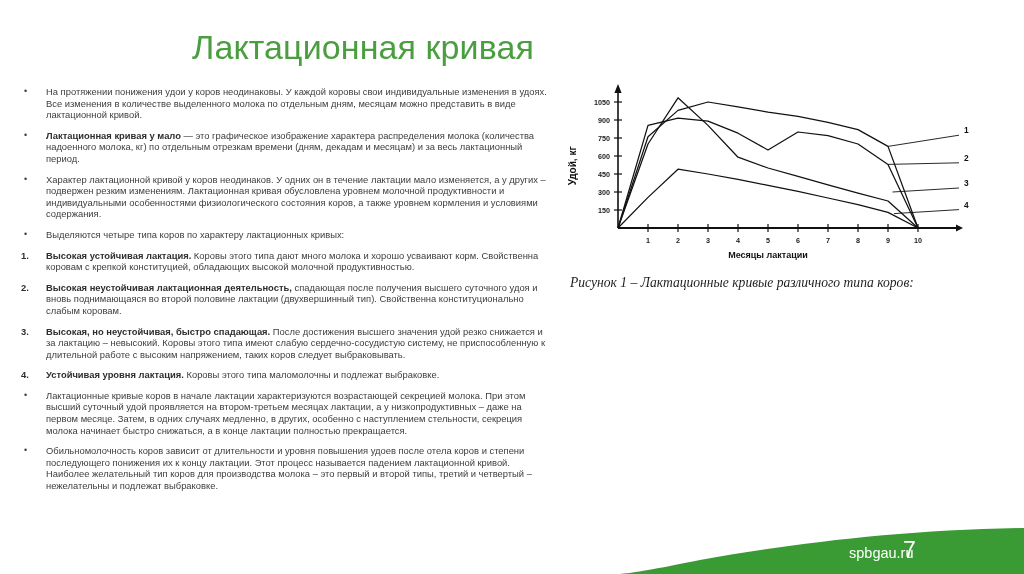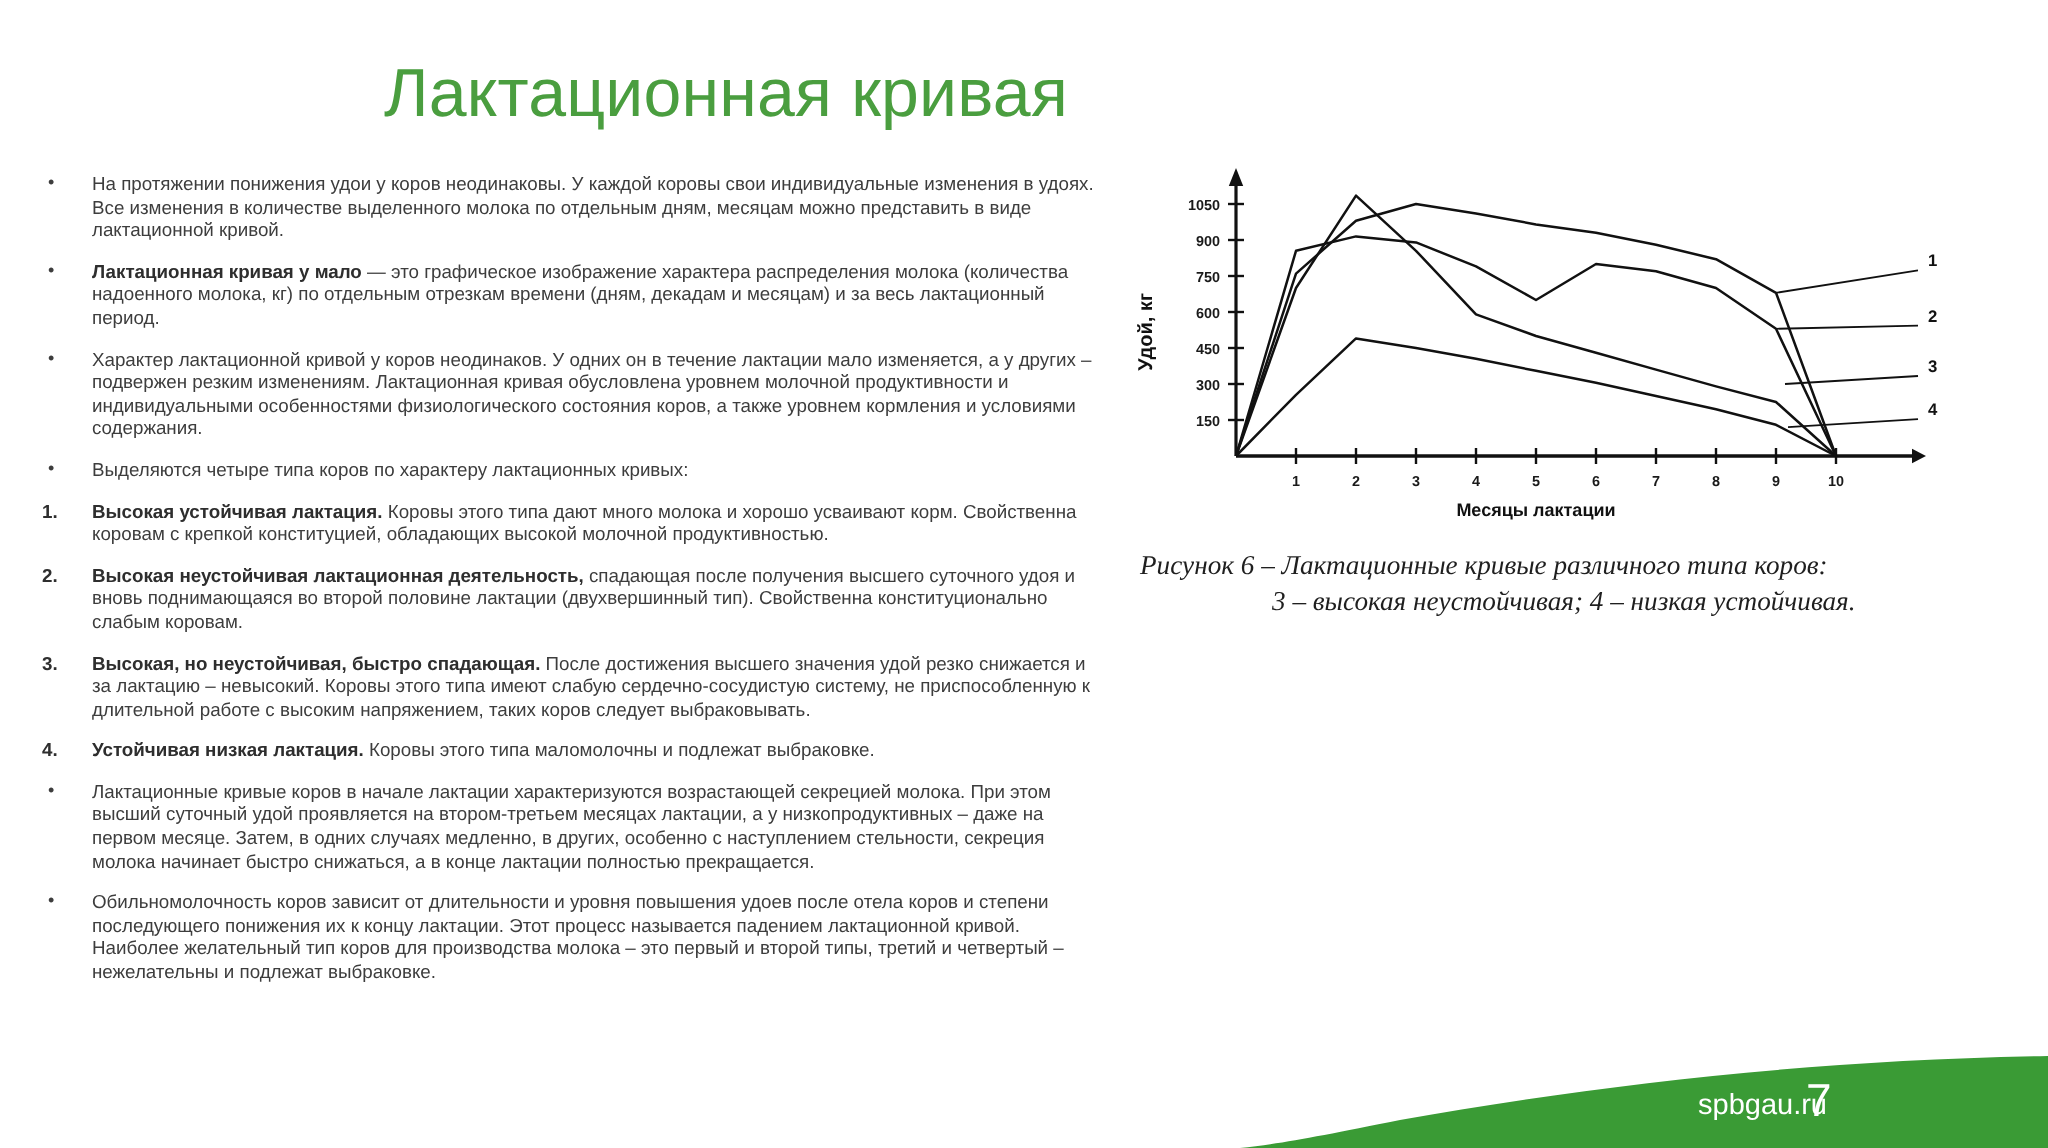--- a/index.html
+++ b/index.html
@@ -145,21 +145,21 @@
 </div>
 
 <div id="content-left">
     <div class="para"><span class="bullet">•</span><span>На протяжении понижения удои у коров неодинаковы. У каждой коровы свои индивидуальные изменения в удоях. Все изменения в количестве выделенного молока по отдельным дням, месяцам можно представить в виде лактационной кривой.</span></div>
     <div class="para"><span class="bullet">•</span><b>Лактационная кривая у мало</b><span> — это графическое изображение характера распределения молока (количества надоенного молока, кг) по отдельным отрезкам времени (дням, декадам и месяцам) и за весь лактационный период.</span></div>
     <div class="para"><span class="bullet">•</span><span>Характер лактационной кривой у коров неодинаков. У одних он в течение лактации мало изменяется, а у других – подвержен резким изменениям. Лактационная кривая обусловлена уровнем молочной продуктивности и индивидуальными особенностями физиологического состояния коров, а также уровнем кормления и условиями содержания.</span></div>
     <div class="para"><span class="bullet">•</span><span>Выделяются четыре типа коров по характеру лактационных кривых:</span></div>
     <div class="para"><span class="numlabel">1.</span><b>Высокая устойчивая лактация.</b><span> Коровы этого типа дают много молока и хорошо усваивают корм. Свойственна коровам с крепкой конституцией, обладающих высокой молочной продуктивностью.</span></div>
     <div class="para"><span class="numlabel">2.</span><b>Высокая неустойчивая лактационная деятельность,</b><span> спадающая после получения высшего суточного удоя и вновь поднимающаяся во второй половине лактации (двухвершинный тип). Свойственна конституционально слабым коровам.</span></div>
     <div class="para"><span class="numlabel">3.</span><b>Высокая, но неустойчивая, быстро спадающая.</b><span> После достижения высшего значения удой резко снижается и за лактацию – невысокий. Коровы этого типа имеют слабую сердечно-сосудистую систему, не приспособленную к длительной работе с высоким напряжением, таких коров следует выбраковывать.</span></div>
-    <div class="para"><span class="numlabel">4.</span><b>Устойчивая низкая лактация.</b><span> Коровы этого типа маломолочны и подлежат выбраковке.</span></div>
+    <div class="para"><span class="numlabel">4.</span><b>Устойчивая уровня лактация.</b><span> Коровы этого типа маломолочны и подлежат выбраковке.</span></div>
     <div class="para"><span class="bullet">•</span><span>Лактационные кривые коров в начале лактации характеризуются возрастающей секрецией молока. При этом высший суточный удой проявляется на втором-третьем месяцах лактации, а у низкопродуктивных – даже на первом месяце. Затем, в одних случаях медленно, в других, особенно с наступлением стельности, секреция молока начинает быстро снижаться, а в конце лактации полностью прекращается.</span></div>
     <div class="para"><span class="bullet">•</span><span>Обильномолочность коров зависит от длительности и уровня повышения удоев после отела коров и степени последующего понижения их к концу лактации. Этот процесс называется падением лактационной кривой. Наиболее желательный тип коров для производства молока – это первый и второй типы, третий и четвертый – нежелательны и подлежат выбраковке.</span></div>
   </div>
 
 <div id="chart-panel">
 
   <div id="chart-figure">
     <svg id="chart-svg" width="462" height="196" viewBox="0 0 462 196" xmlns="http://www.w3.org/2000/svg">
         <line x1="62" y1="150" x2="62" y2="14" stroke="#111" stroke-width="1.6"></line>
         <polygon points="62,6 58.4,15 65.6,15" fill="#111"></polygon>
@@ -210,22 +210,21 @@
         <polyline points="62,150 92,66 122,19.80000000000001 152,47.39999999999999 182,79.19999999999999 212,90 242,98.4 272,106.8 302,115.2 332,123 362,150" fill="none" stroke="#111" stroke-width="1.25" stroke-linejoin="round"></polyline>
         <line x1="336.5" y1="114" x2="403" y2="110" stroke="#111" stroke-width="0.9"></line>
         <text x="408" y="108" font-family="Liberation Sans, sans-serif" font-size="8.4" font-weight="bold" fill="#111">3</text>
         <polyline points="62,150 92,119.4 122,91.2 152,96 182,101.4 212,107.4 242,113.4 272,120 302,126.6 332,134.4 362,150" fill="none" stroke="#111" stroke-width="1.25" stroke-linejoin="round"></polyline>
         <line x1="338" y1="135.6" x2="403" y2="131.6" stroke="#111" stroke-width="0.9"></line>
         <text x="408" y="129.6" font-family="Liberation Sans, sans-serif" font-size="8.4" font-weight="bold" fill="#111">4</text>
       </svg>
   </div>
 
   <div id="chart-caption">
-    <div class="cap-line-1">Рисунок 6 – Лактационные кривые различного типа коров:</div>
-    <div class="cap-line-3">3 – высокая неустойчивая; 4 – низкая устойчивая.</div>
+    <div class="cap-line-1">Рисунок 1 – Лактационные кривые различного типа коров:</div>
   </div>
 </div>
 
 <div id="footer">
   <svg width="1024" height="54" viewBox="0 0 1024 54" xmlns="http://www.w3.org/2000/svg">
     <path d="M1024 8 C 900 10, 790 24, 700 40 C 660 48, 640 52, 620 54 L1024 54 Z" fill="#3a9b35"></path>
   </svg>
   <div id="footer-site">spbgau.ru</div>
   <div id="footer-page">7</div>
 </div>

